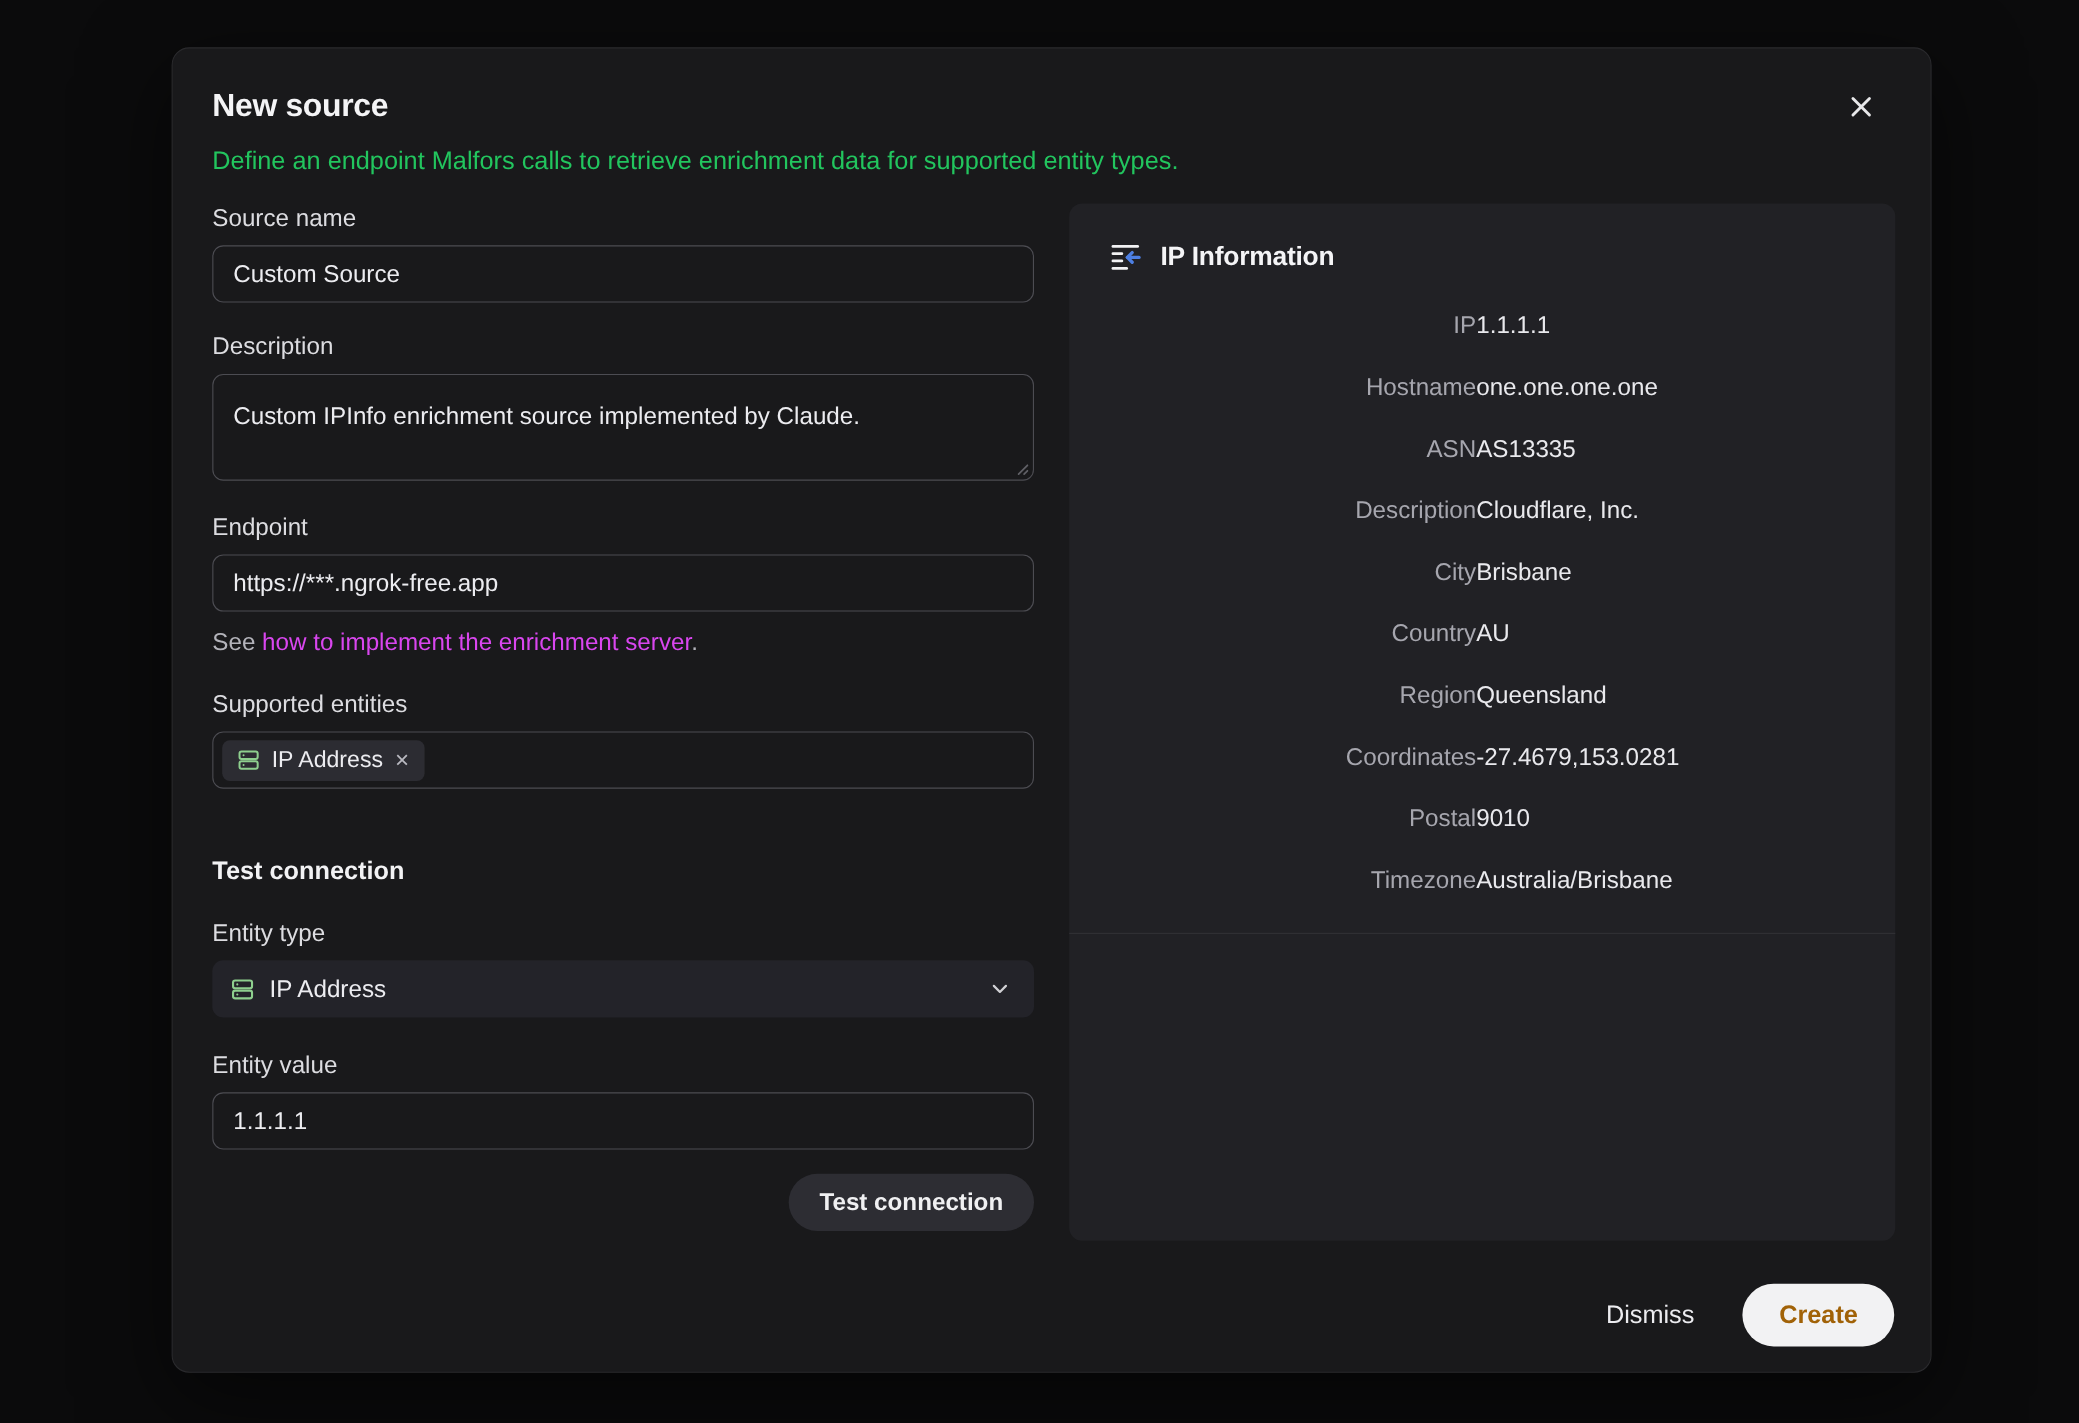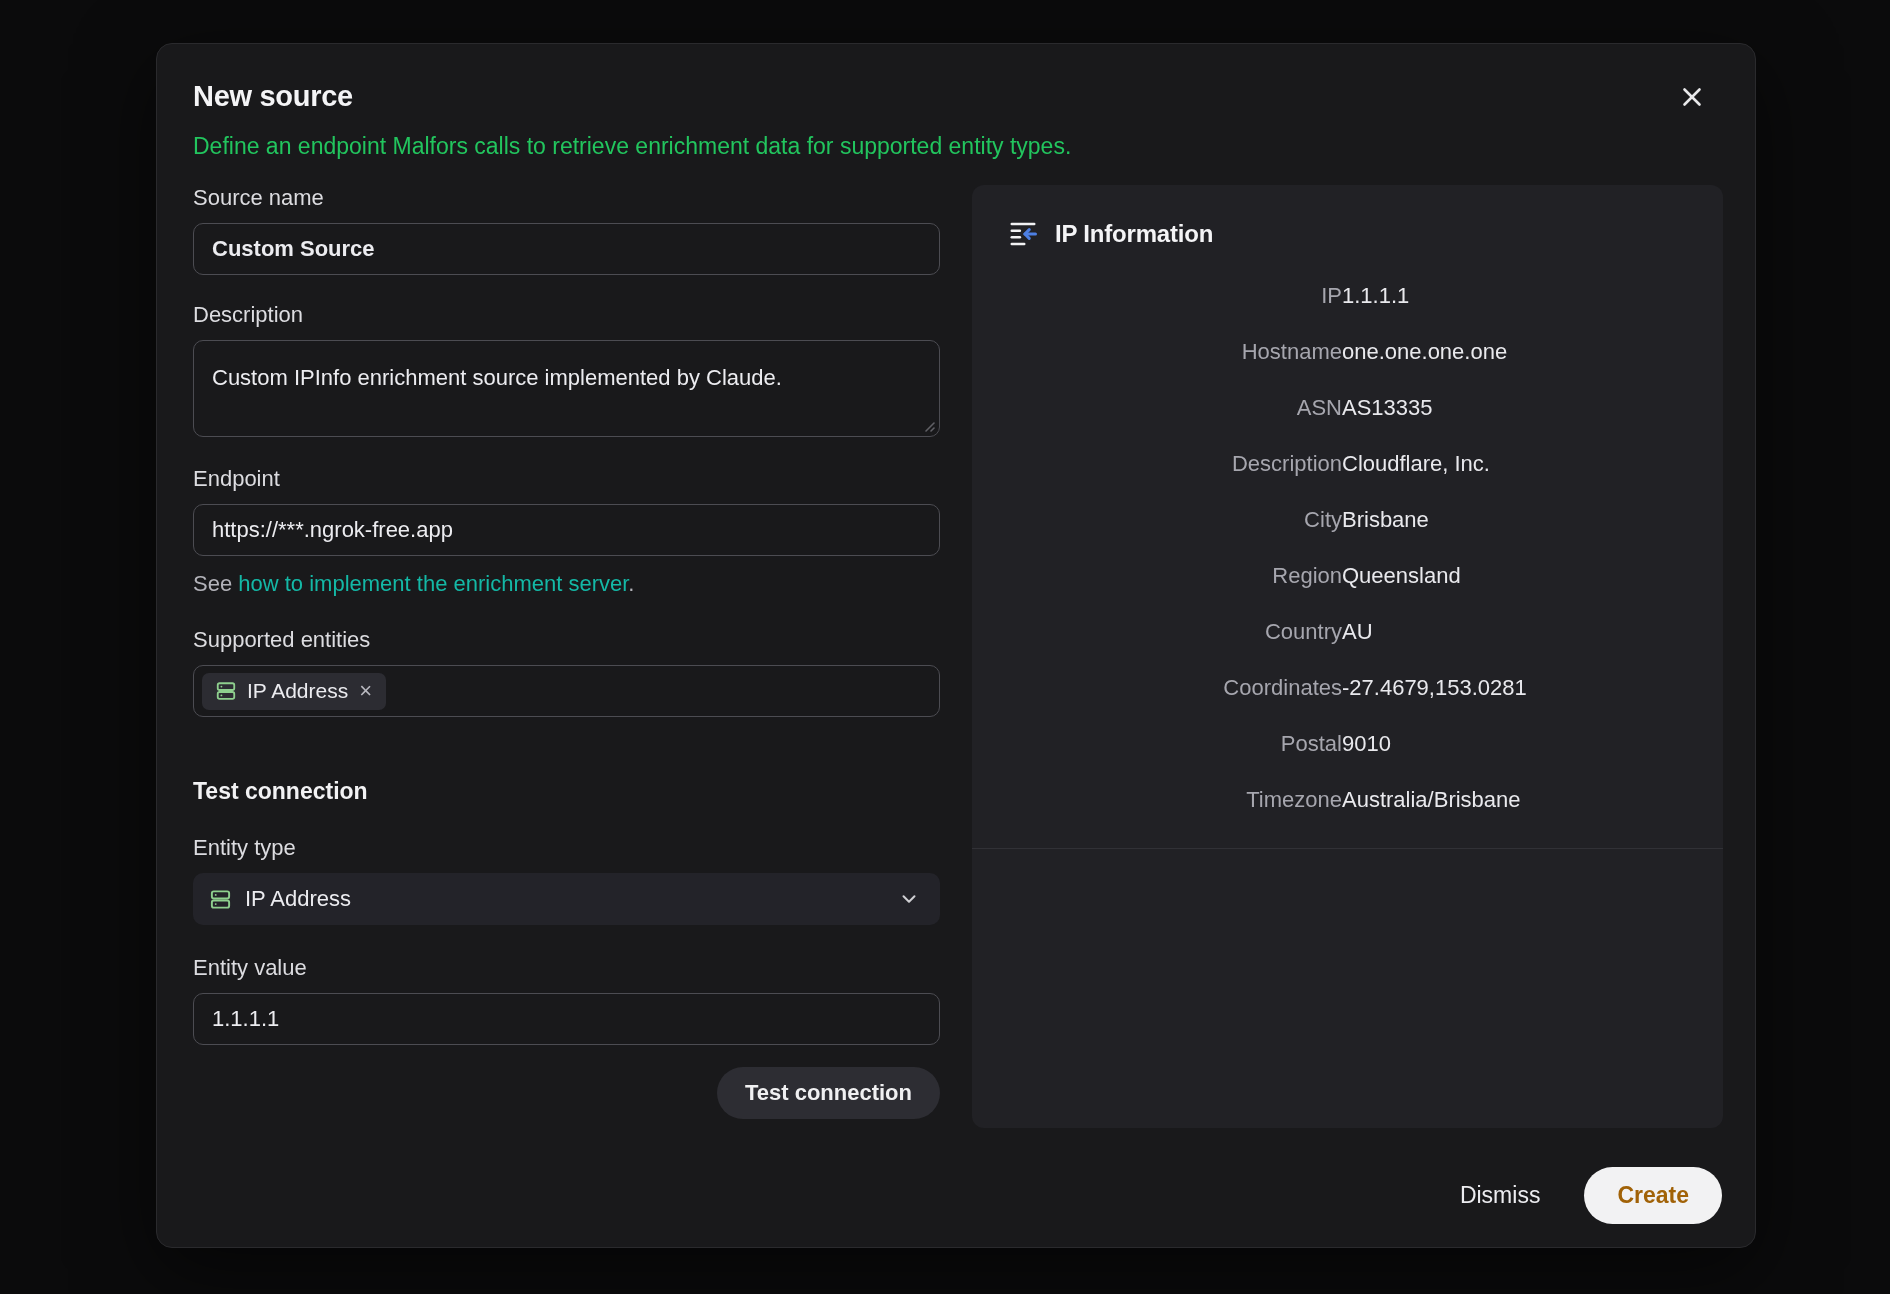--- a/index.html
+++ b/index.html
@@ -60,30 +60,30 @@
     border: 1px solid #4c4c52; border-radius: 10px;
     color: #ececf0; font-size: 22px; line-height: 33px;
     padding: 20px 18px; font-family: inherit;
     resize: none; outline: none; overflow: hidden;
   }
   .resize-grip {
     position: absolute; right: 4px; bottom: 4px;
     pointer-events: none;
   }
 
-  .mb27 { margin-bottom: 27px; font-weight: bold; }
+  .mb27 { margin-bottom: 27px; }
   .mb29 { margin-bottom: 29px; }
   .mb60 { margin-bottom: 60px; }
   .mb30 { margin-bottom: 30px; }
   .mb22 { margin-bottom: 22px; }
 
   .help-line {
     margin-top: 14px; font-size: 22px; line-height: 28px; color: #b3b3ba;
   }
-  .help-link { color: #14b8a6; text-decoration: none; cursor: pointer; }
+  .help-link { color: #d946ef; text-decoration: none; cursor: pointer; }
 
   .entities-box {
     height: 52px; border: 1px solid #4c4c52; border-radius: 10px;
     display: flex; align-items: center; padding: 0 8px;
   }
   .entity-tag {
     height: 37px; background: #2c2c32; border-radius: 7px;
     display: inline-flex; align-items: center; gap: 10px;
     padding: 0 13px; font-size: 21px; color: #ececf0;
   }
@@ -264,26 +264,26 @@
           </div>
         <div class="kv-row">
             <span class="kv-label">Description</span>
             <span class="kv-value">Cloudflare, Inc.</span>
           </div>
         <div class="kv-row">
             <span class="kv-label">City</span>
             <span class="kv-value">Brisbane</span>
           </div>
         <div class="kv-row">
+            <span class="kv-label">Country</span>
+            <span class="kv-value">AU</span>
+          </div>
+        <div class="kv-row">
             <span class="kv-label">Region</span>
             <span class="kv-value">Queensland</span>
-          </div>
-        <div class="kv-row">
-            <span class="kv-label">Country</span>
-            <span class="kv-value">AU</span>
           </div>
         <div class="kv-row">
             <span class="kv-label">Coordinates</span>
             <span class="kv-value">-27.4679,153.0281</span>
           </div>
         <div class="kv-row">
             <span class="kv-label">Postal</span>
             <span class="kv-value">9010</span>
           </div>
         <div class="kv-row">

